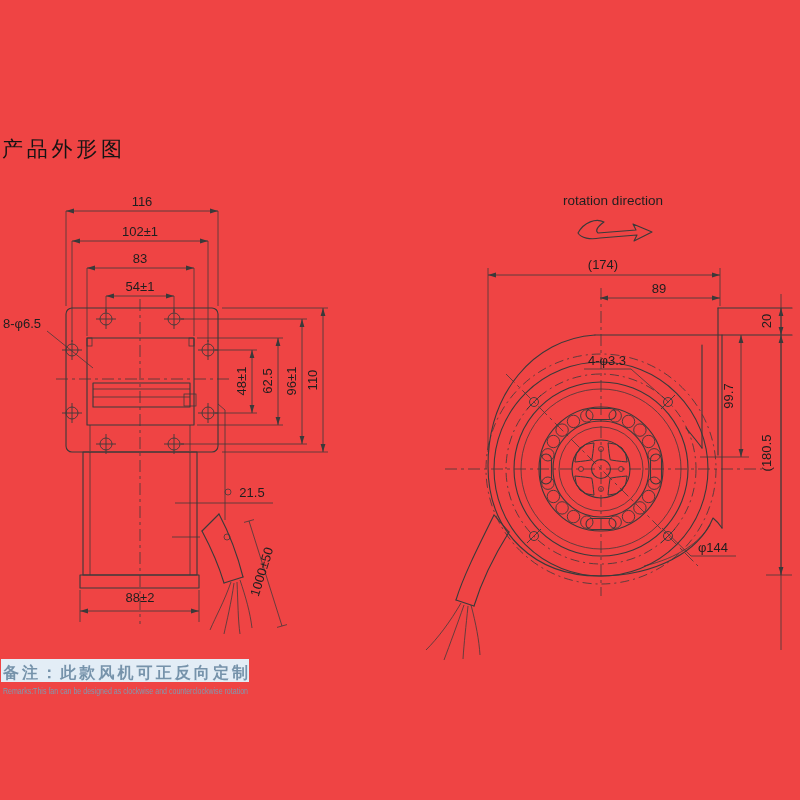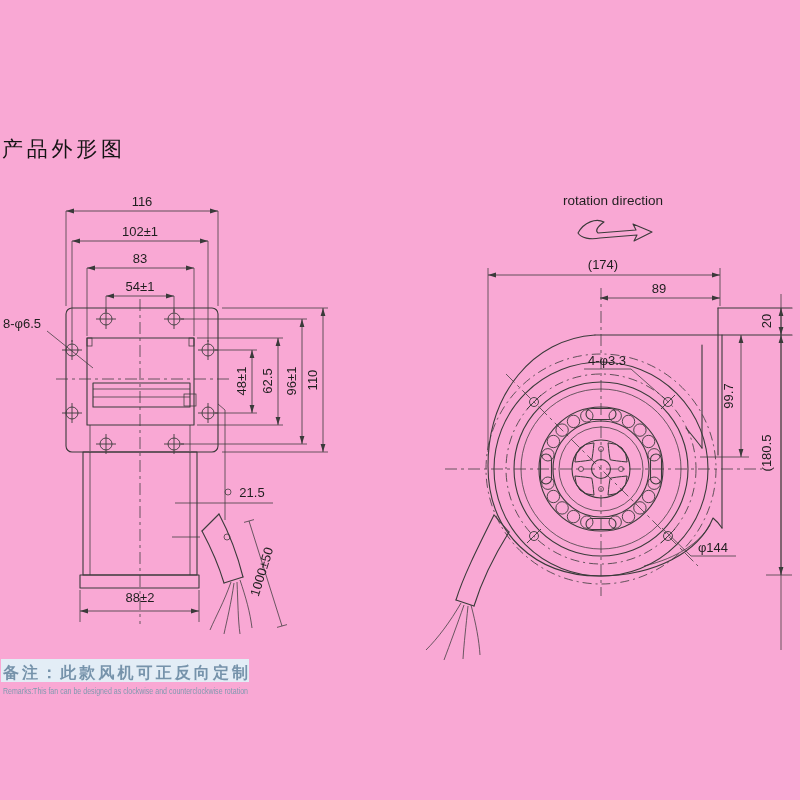--- a/index.html
+++ b/index.html
@@ -1,16 +1,16 @@
 <!DOCTYPE html>
 <html><head>
 <meta charset="utf-8">
 <style>
   html,body{margin:0;padding:0;background:#ffffff;}
-  #canvas{position:relative;width:800px;height:800px;background:#f9a8d4;overflow:hidden;}
+  #canvas{position:relative;width:800px;height:800px;background:#ef4444;overflow:hidden;}
   svg{display:block;}
   svg text{font-family:"Liberation Sans","DejaVu Sans",sans-serif;fill:#1f1f1f;font-size:13px;}
   .ol{fill:none;stroke:#3a3a3a;stroke-width:1.1;stroke-linejoin:round;stroke-linecap:round;}
   .thin{fill:none;stroke:#3a3a3a;stroke-width:0.75;}
   .dl{fill:none;stroke:#3a3a3a;stroke-width:0.8;marker-start:url(#as);marker-end:url(#ae);}
   .cl{fill:none;stroke:#3a3a3a;stroke-width:0.75;stroke-dasharray:12 4 3 4;}
   .dash{fill:none;stroke:#3a3a3a;stroke-width:0.8;stroke-dasharray:9 4 2 4;}
   .holes circle,.holes line{fill:none;stroke:#3a3a3a;stroke-width:0.9;}
   .balls circle{fill:none;stroke:#3a3a3a;stroke-width:0.9;}
   .petals path{fill:none;stroke:#3a3a3a;stroke-width:1;}

